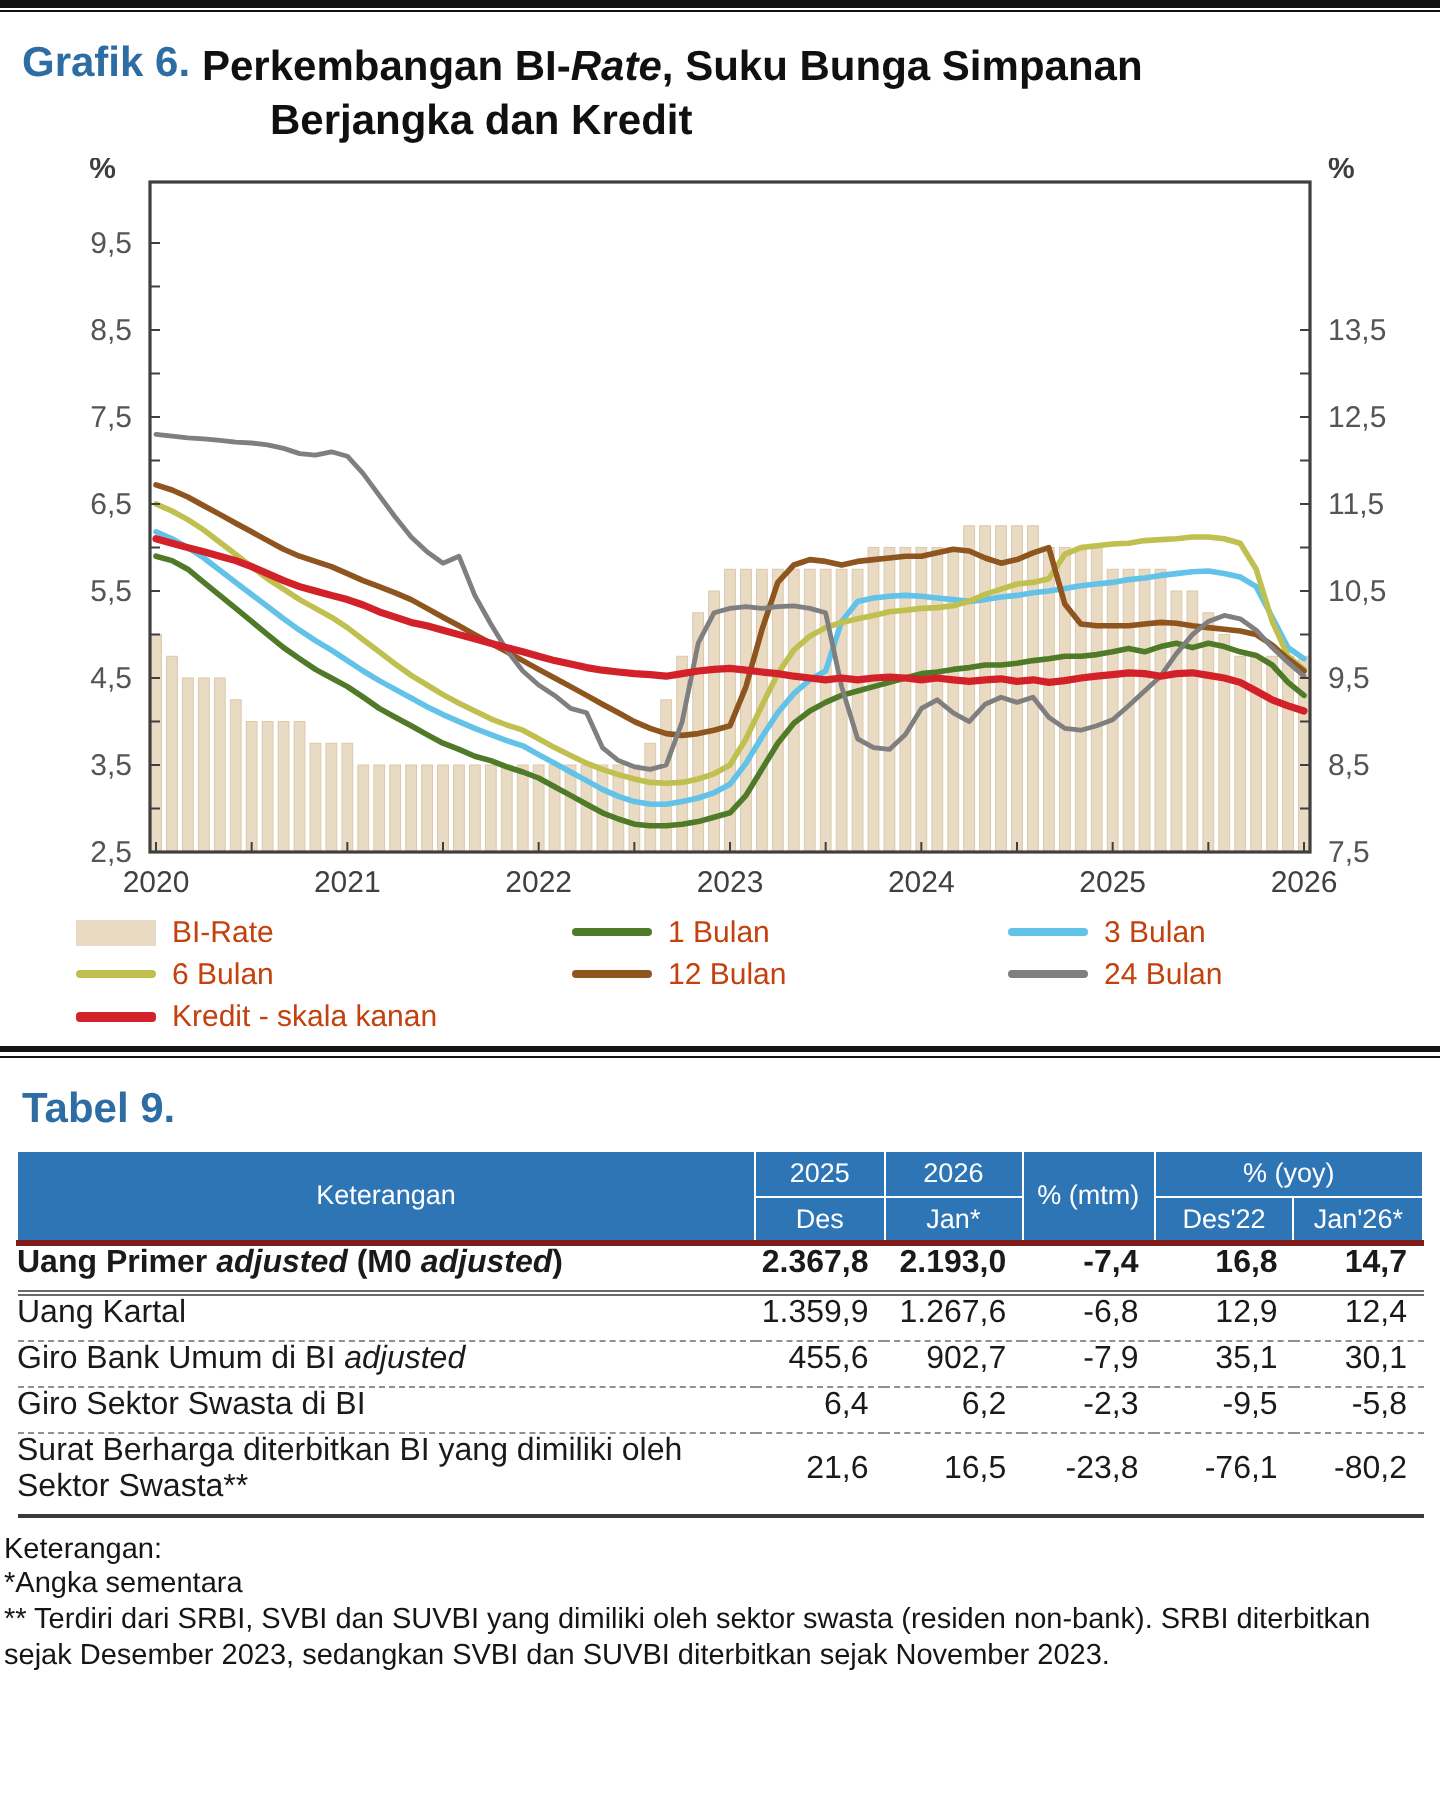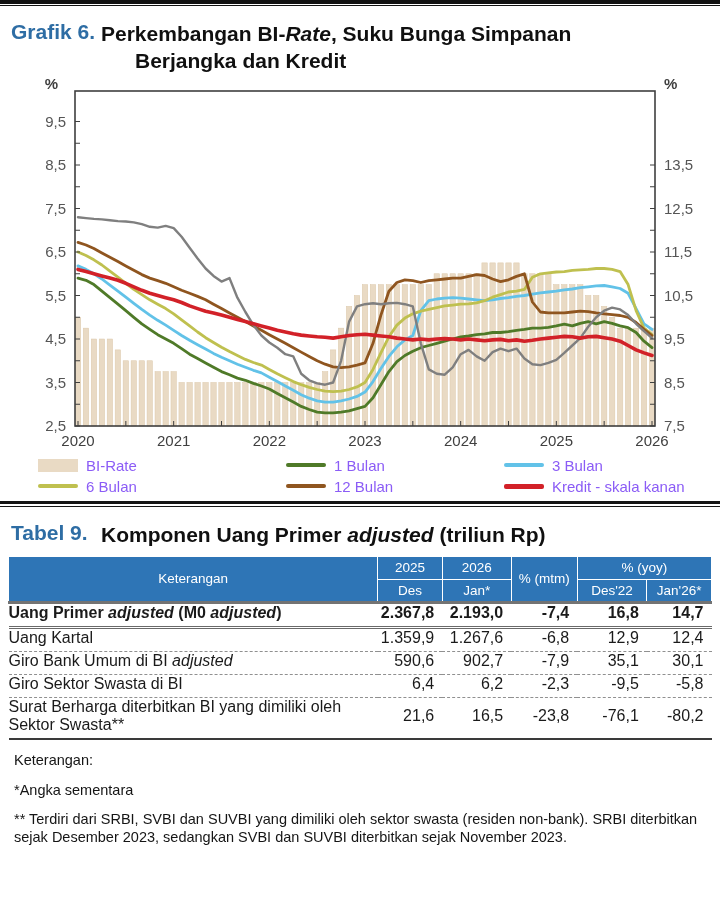--- a/index.html
+++ b/index.html
@@ -11,41 +11,41 @@
   .topbar { height:6px; border-top:4px solid #111; border-bottom:1px solid #111; }
   .sec-head { display:flex; align-items:flex-start; padding:14px 6px 2px 11px; }
   .sec-label { color:#2e6da4; font-size:21px; font-weight:700; min-width:90px; }
   .sec-title { font-size:21px; font-weight:700; color:#101010; line-height:1.3; }
   .sec-title .ln2 { padding-left:34px; }
   .chart-wrap { margin-top:2px; }
   svg text { font-family:"Liberation Sans", sans-serif; }
   .legend {
     margin:2px 0 6px 38px;
     display:grid; grid-template-columns:248px 218px auto; row-gap:4px;
-    font-size:15px; color:#8b5cf6;
+    font-size:15px; color:#c2410c;
   }
   .legend-item { display:flex; align-items:center; gap:8px; }
   .sw-bar { width:40px; height:13px; }
   .sw-line { width:40px; height:4px; border-radius:2px; }
   .hr-black { border-top:3px solid #151515; border-bottom:1px solid #151515; height:6px; margin:4px 0 0 0; }
   .tbl { width:704px; margin:6px 0 0 8px; border-collapse:collapse; table-layout:fixed; }
   .tbl thead th {
     background:#2e75b6; color:#fff; font-size:13.5px; font-weight:400;
     border:1px solid #fff; text-align:center; height:23px; padding:0 2px;
   }
-  .tbl thead { border-bottom:3px solid #737373; }
+  .tbl thead { border-bottom:3px solid #7f1d1d; }
   .tbl tbody td { font-size:16px; padding:0 8px 4px 0; text-align:right; vertical-align:middle; }
   .tbl tbody td.lbl { text-align:left; padding-right:4px; }
   .tbl tbody tr { border-bottom:1px dashed #909090; }
   .tbl tbody tr:first-child { border-top:2px solid #3a3a3a; }
   .tbl tbody tr.major { border-bottom:3px double #6a6a6a; font-weight:700; }
   .tbl tbody tr:last-child { border-bottom:2px solid #3a3a3a;margin-top:40px; }
   .ind0 { padding-left:16px; } .ind1 { padding-left:38px; }
   .fnotes { margin:8px 0 0 2px; font-size:14.5px; line-height:1.22; color:#151515; }
-  .fnotes p { margin:12px; }
+  .fnotes p { margin:0; }
   i { font-style:italic; }
 </style>
 </head>
 <body>
 
 <div class="topbar"></div>
 
 <div class="sec-head">
   <span class="sec-label">Grafik 6.</span>
   <div class="sec-title">
@@ -219,30 +219,33 @@
     </div>
     <div class="legend-item">
       <span class="sw-line" style="background: rgb(191, 192, 79);"></span>
       <span>6 Bulan</span>
     </div>
     <div class="legend-item">
       <span class="sw-line" style="background: rgb(143, 85, 31);"></span>
       <span>12 Bulan</span>
     </div>
     <div class="legend-item">
+      <span class="sw-line" style="background: rgb(127, 127, 127);"></span>
+      <span>24 Bulan</span>
+    </div>
+    <div class="legend-item">
       <span class="sw-line" style="background: rgb(210, 33, 40); height: 5px;"></span>
       <span>Kredit - skala kanan</span>
     </div>
   </div>
 
 <div class="hr-black"></div>
 
 <div class="sec-head">
   <span class="sec-label">Tabel 9.</span>
-  <div class="sec-title"><span>Komponen Uang Primer </span><i>adjusted</i><span> (triliun Rp)</span></div>
 </div>
 
 <table class="tbl">
   <colgroup>
       <col style="width: 52.5%;">
       <col style="width: 9.2%;">
       <col style="width: 9.8%;">
       <col style="width: 9.4%;">
       <col style="width: 9.9%;">
       <col style="width: 9.2%;">
@@ -274,21 +277,21 @@
       <tr>
         <td class="lbl ind1"><span>Uang Kartal</span></td>
         <td>1.359,9</td>
         <td>1.267,6</td>
         <td>-6,8</td>
         <td>12,9</td>
         <td>12,4</td>
       </tr>
       <tr>
         <td class="lbl ind1"><span>Giro Bank Umum di BI </span><i>adjusted</i></td>
-        <td>590,6</td>
+        <td>455,6</td>
         <td>902,7</td>
         <td>-7,9</td>
         <td>35,1</td>
         <td>30,1</td>
       </tr>
       <tr>
         <td class="lbl ind1"><span>Giro Sektor Swasta di BI</span></td>
         <td>6,4</td>
         <td>6,2</td>
         <td>-2,3</td>

